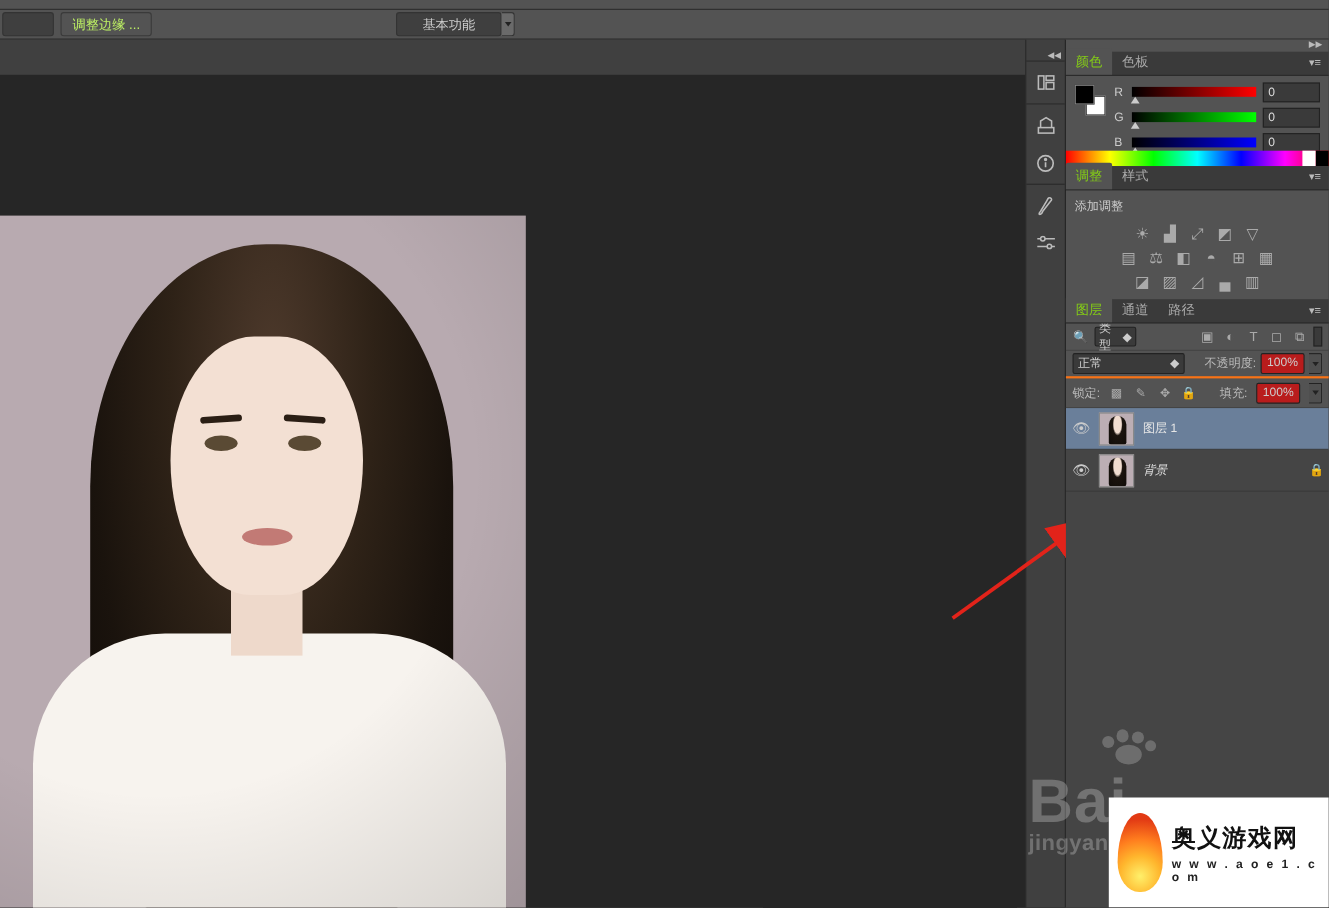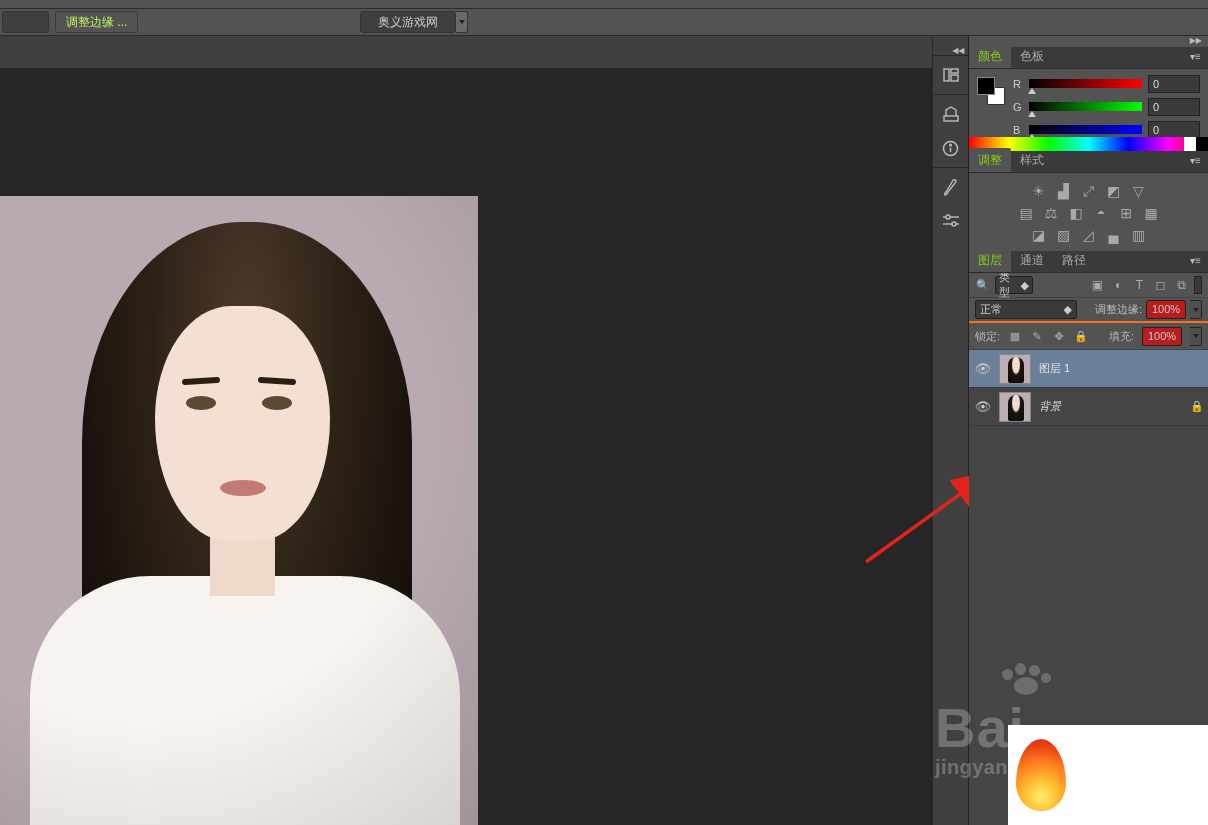--- a/index.html
+++ b/index.html
@@ -89,21 +89,21 @@
 </style>
 </head>
 <body>
 
 <div class="menubar"></div>
 
 <div class="optbar">
   <div class="opt-seg"></div>
   <div class="opt-btn">调整边缘 ...</div>
   <div class="opt-drop">
-    <div class="opt-drop-body">奥义游戏网</div>
+    <div class="opt-drop-body">基本功能</div>
     <div class="opt-drop-arr">
         <div class="arr-down"></div>
       </div>
   </div>
 </div>
 
 <div class="mainrow">
   <div class="canvas-zone">
     <div class="photo">
       <div class="ph-hair"></div>
@@ -208,20 +208,21 @@
       </div>
     </div>
     <div class="spectrum"></div>
 
     <div class="tabs">
       <div class="tab active">调整</div>
       <div class="tab">样式</div>
       <div class="tab-menu">▾≡</div>
     </div>
     <div class="adj-body">
+      <div class="adj-label">添加调整</div>
       <div class="adj-grid">
         <div class="adj-ico">☀</div>
         <div class="adj-ico">▟</div>
         <div class="adj-ico">⤢</div>
         <div class="adj-ico">◩</div>
         <div class="adj-ico">▽</div>
       </div>
       <div class="adj-grid">
         <div class="adj-ico">▤</div>
         <div class="adj-ico">⚖</div>
@@ -258,21 +259,21 @@
       <div class="ly-tico">◻</div>
       <div class="ly-tico">⧉</div>
       <div class="ly-tico" style="width:8px;background:#3a3a3a;height:18px;border:1px solid #222"></div>
     </div>
     <div class="ly-row2">
       <div class="ly-blend">
           <span>正常</span>
           <span>◆</span>
         </div>
       <div style="flex:1"></div>
-      <div class="ly-lbl">调整边缘:</div>
+      <div class="ly-lbl">不透明度:</div>
       <div class="ly-pct">100%</div>
       <div class="ly-drop">
           <div class="arr-down"></div>
         </div>
     </div>
     <div class="ly-row3">
       <div class="ly-lbl">锁定:</div>
       <div class="lock-ico">▩</div>
       <div class="lock-ico">✎</div>
       <div class="lock-ico">✥</div>
@@ -307,13 +308,17 @@
     <span style="left:29px;top:2px;width:11px;height:11px"></span>
     <span style="left:41px;top:10px;width:10px;height:10px"></span>
     <span style="left:14px;top:14px;width:24px;height:18px"></span>
   </div>
   <div class="wm-logo">Bai</div>
   <div class="wm-sub">jingyan</div>
 </div>
 
 <div class="badge">
   <div class="badge-flame"></div>
+  <div class="badge-txt">
+    <div class="badge-main">奥义游戏网</div>
+    <div class="badge-url">w w w . a o e 1 . c o m</div>
+  </div>
 </div>
 
 </body></html>

